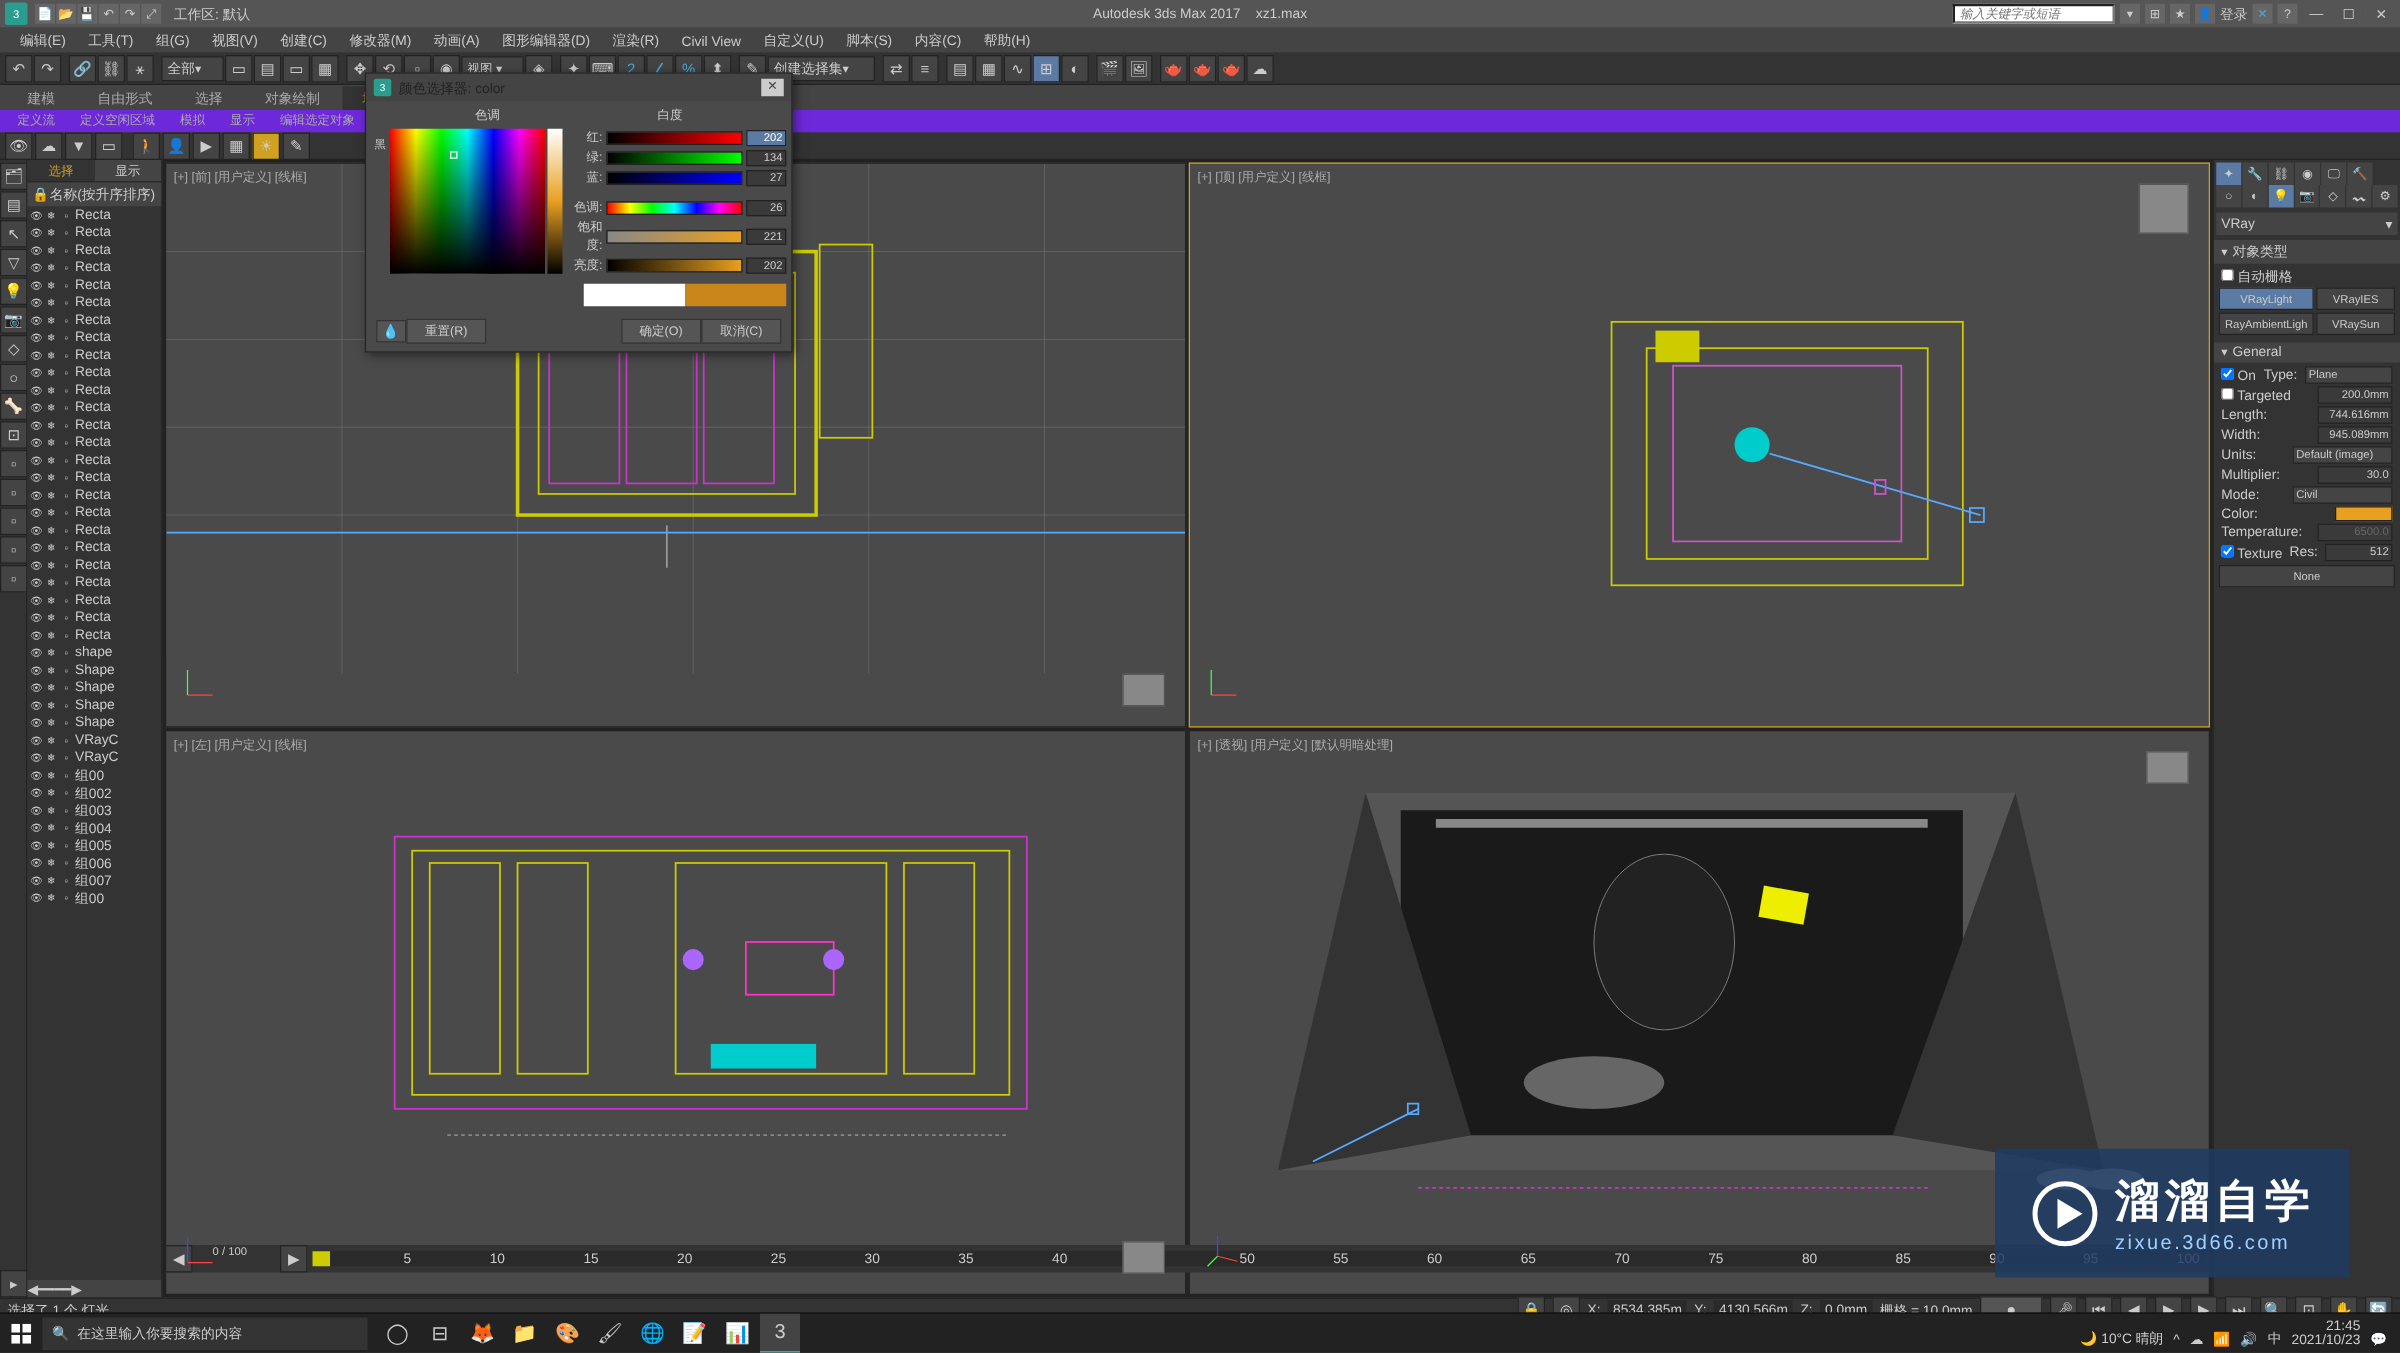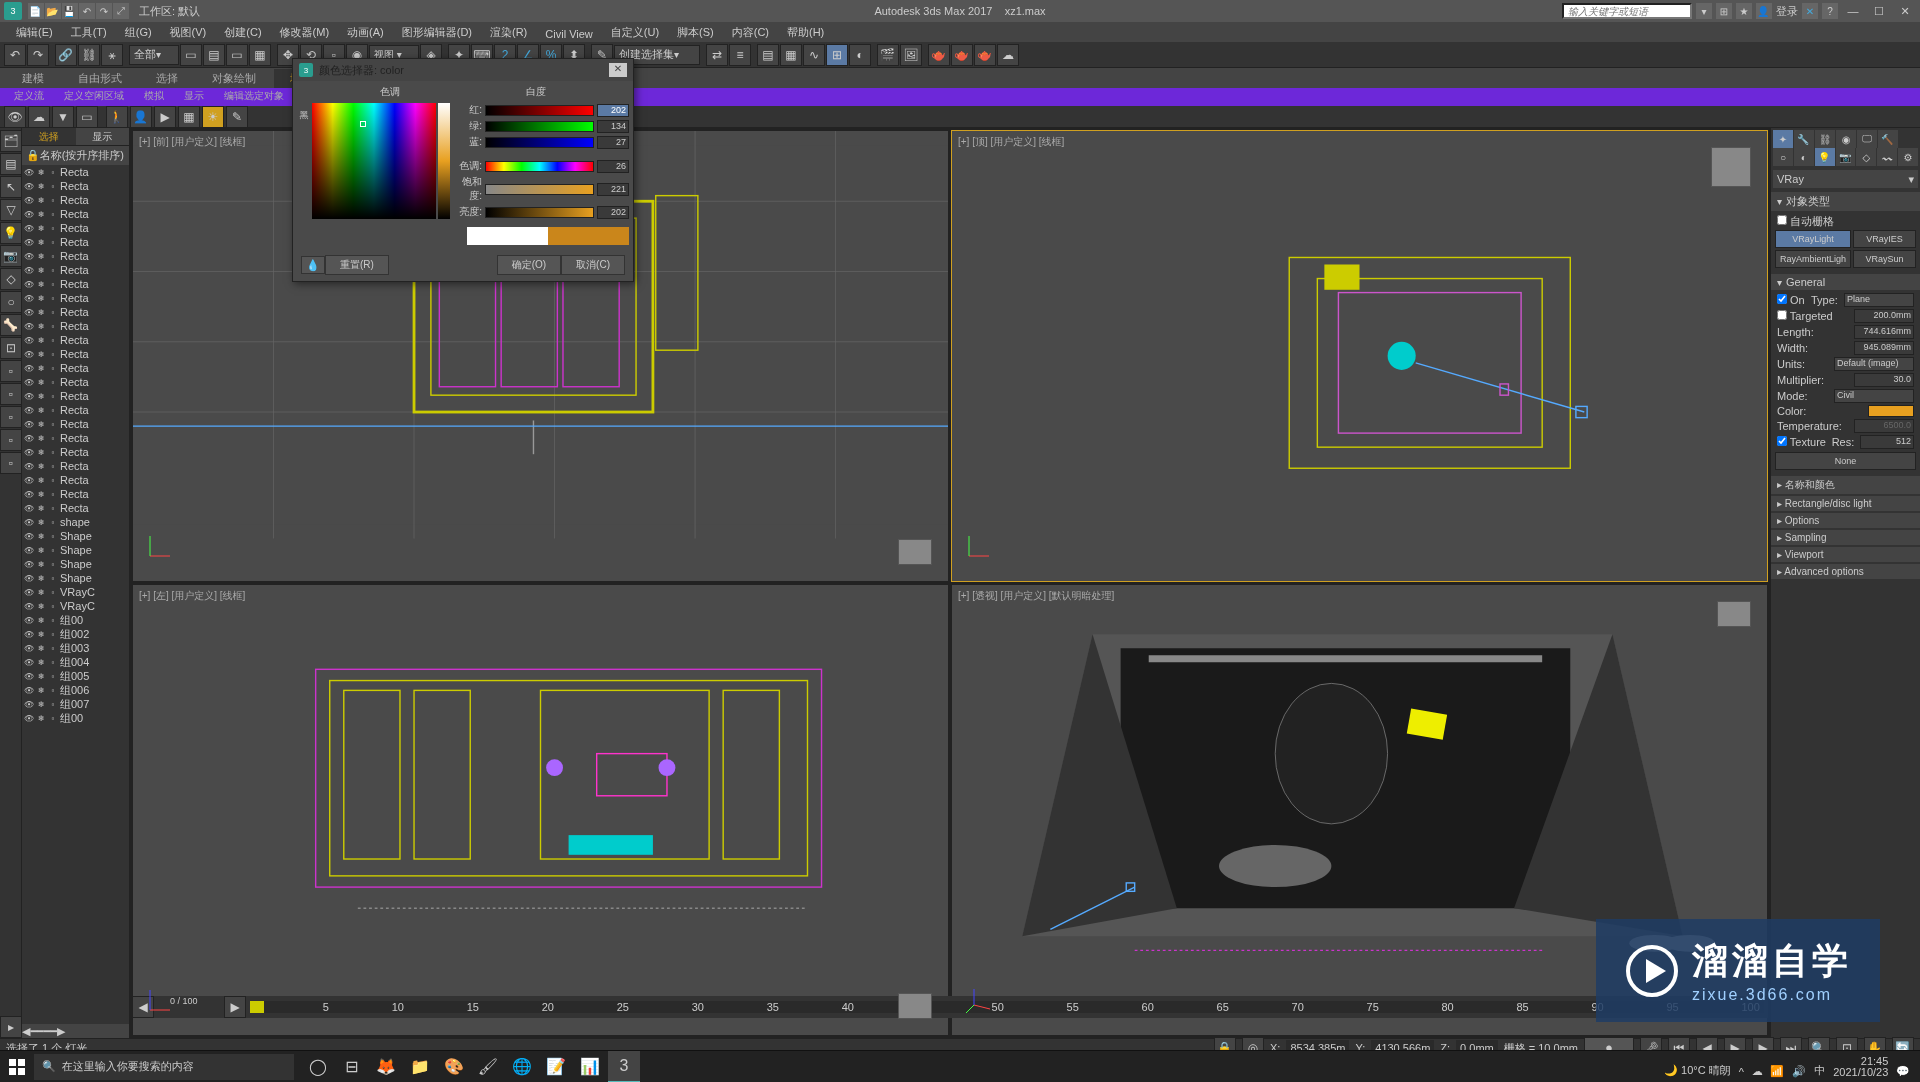--- a/index.html
+++ b/index.html
@@ -716,28 +716,20 @@
           </div>
         <div class="param-row">
             <label><input type="checkbox" class="param-check" checked="" style=""> <span>Texture</span></label>
             <span>Res:</span>
             <div class="param-input" style="width:54px">512</div>
           </div>
         <div class="type-btn" style="width:100%;margin-top:2px">None</div>
       </div>
     </div>
 
-    <div id="extra-rollouts">
-        <div class="rollout-head" style="margin-top: 2px;">▸ 名称和颜色</div>
-        <div class="rollout-head" style="margin-top: 2px;">▸ Rectangle/disc light</div>
-        <div class="rollout-head" style="margin-top: 2px;">▸ Options</div>
-        <div class="rollout-head" style="margin-top: 2px;">▸ Sampling</div>
-        <div class="rollout-head" style="margin-top: 2px;">▸ Viewport</div>
-        <div class="rollout-head" style="margin-top: 2px;">▸ Advanced options</div>
-      </div>
   </div>
 </div>
 
 <div class="dialog">
   <div class="dlg-title">
     <div class="app-icon">3</div>
     <span style="color:#222">颜色选择器: color</span>
     <div class="dlg-close">✕</div>
   </div>
   <div class="dlg-body">

